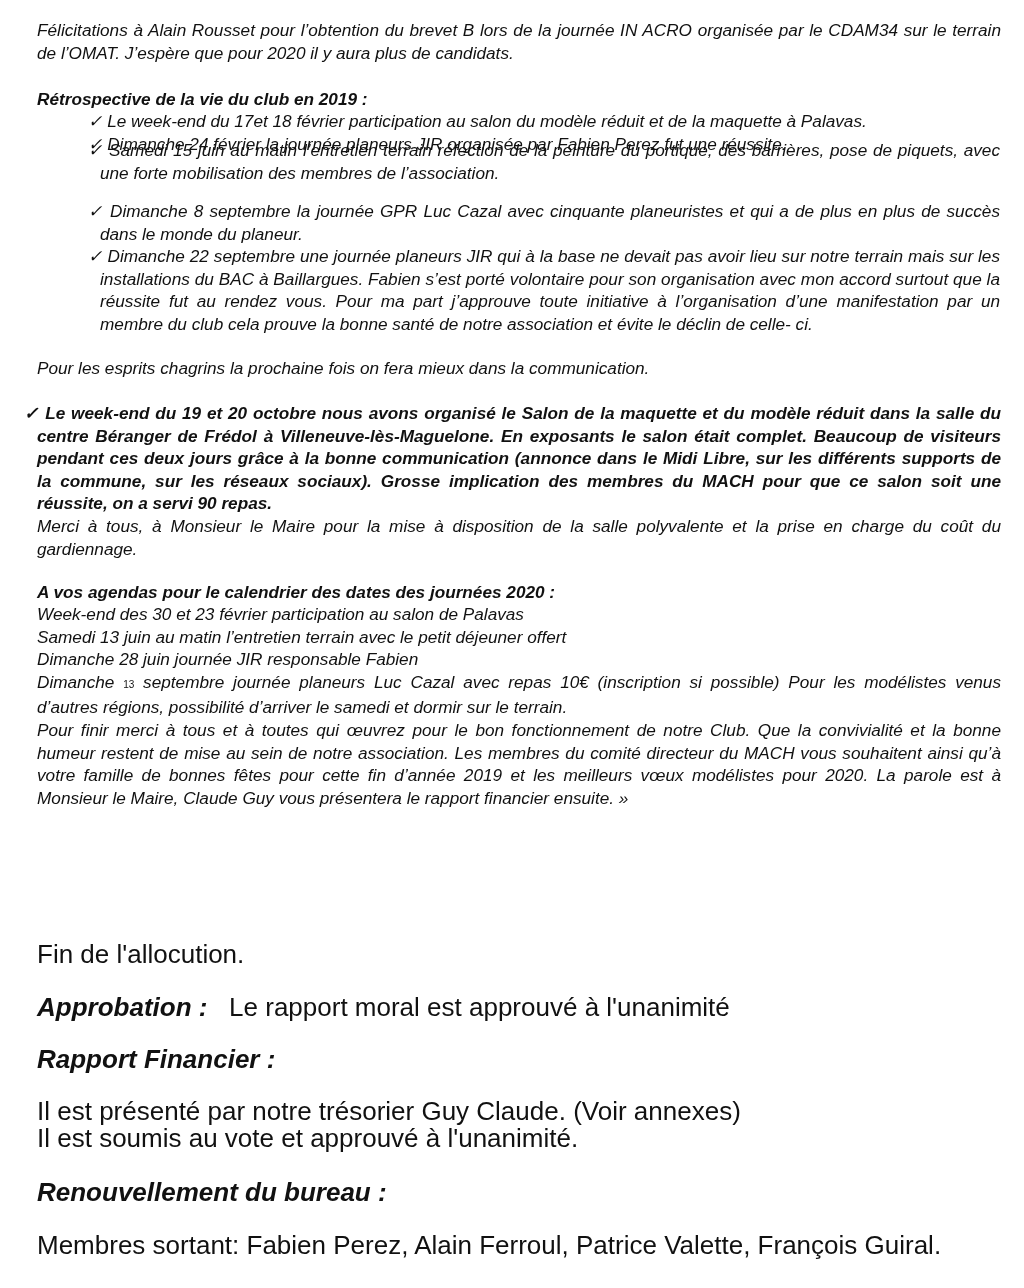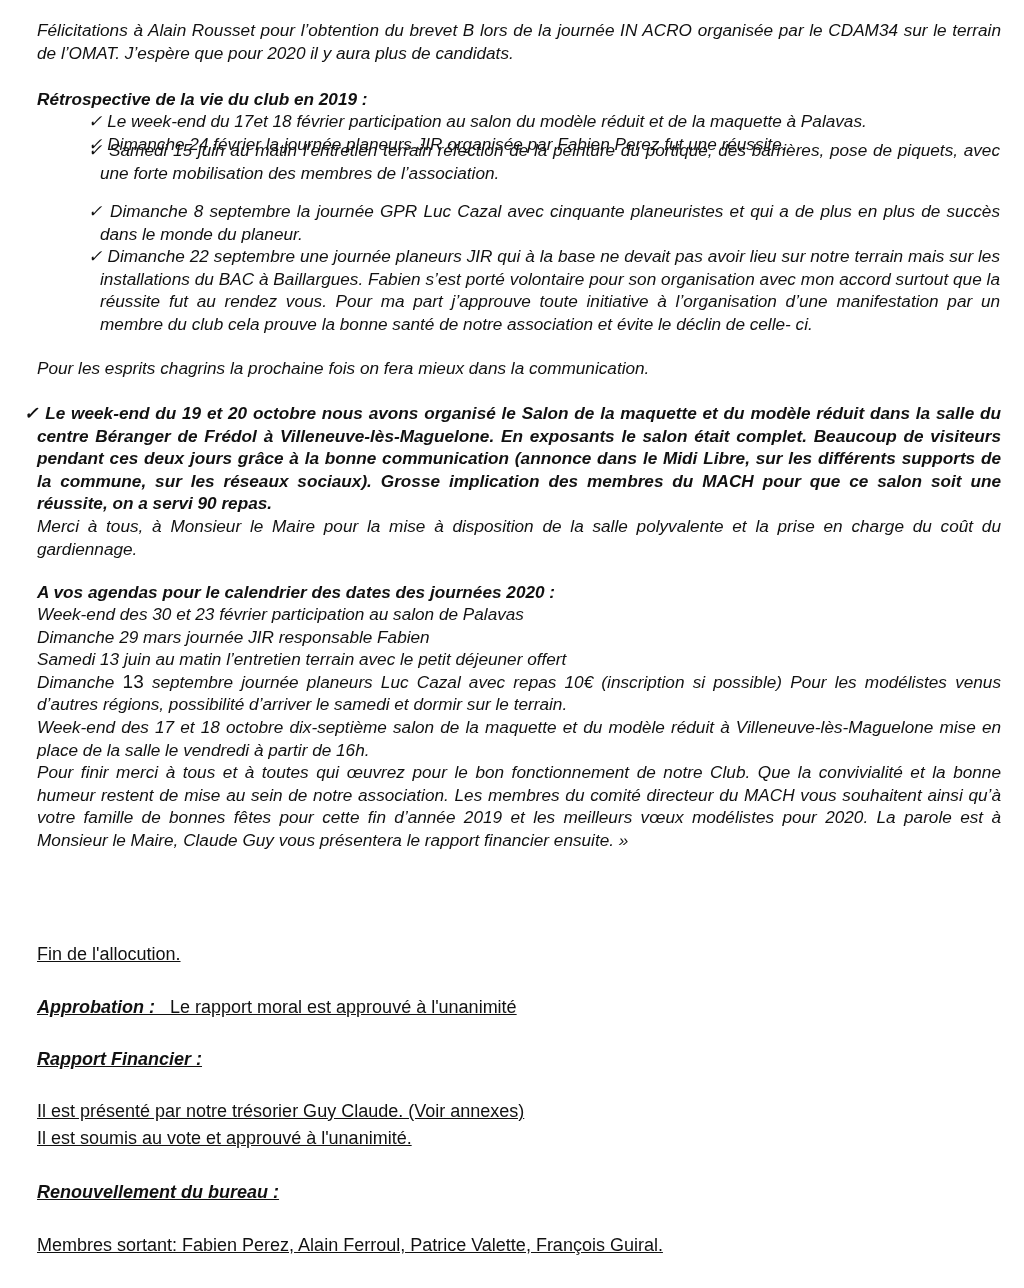--- a/index.html
+++ b/index.html
@@ -4,23 +4,23 @@
 <style>
   html, body { margin: 0; padding: 0; background: #ffffff; }
   body { width: 1024px; height: 1288px; position: relative; overflow: hidden; color: #111; }
   .doc { position: absolute; left: 0; top: 0; width: 1024px; }
   .sm { font-family: "Liberation Sans", sans-serif; font-size: 17.2px; line-height: 22.6px; font-style: italic; }
   .p { position: absolute; left: 37px; width: 964px; }
   .justify { text-align: justify; text-align-last: left; }
   .bold { font-weight: bold; }
   .item1 { position: absolute; left: 100px; width: 900px; text-indent: -12px; }
   .item2 { position: absolute; left: 37px; width: 964px; text-indent: -13px; font-weight: bold; }
-  .lg { font-family: "Liberation Sans", sans-serif; font-size: 18px; line-height: 27px; font-style: normal; position: absolute; left: 37px; text-decoration: underline; }
+  .lg { font-family: "Liberation Sans", sans-serif; font-size: 26px; line-height: 27px; font-style: normal; position: absolute; left: 37px; }
   .lgb { font-weight: bold; font-style: italic; }
-  .num-small { font-style: normal; font-size: 19px; }
+  .num-small { font-style: normal; font-size: 10px; }
   .row { display: block; }
 </style>
 </head>
 <body>
 
 <div class="doc">
 
   <div class="sm p justify" style="top:19px;">Félicitations à Alain Rousset pour l’obtention du brevet B lors de la journée IN ACRO organisée par le CDAM34 sur le terrain de l’OMAT. J’espère que pour 2020 il y aura plus de candidats.</div>
 
   <div class="sm p bold" style="top:88px;">Rétrospective de la vie du club en 2019 :</div>
@@ -52,24 +52,23 @@
 
   <div class="sm item2 justify" style="top:402px;">
     <span>✓</span>
     <span>Le week-end du 19 et 20 octobre nous avons organisé le Salon de la maquette et du modèle réduit dans la salle du centre Béranger de Frédol à Villeneuve-lès-Maguelone. En exposants le salon était complet. Beaucoup de visiteurs pendant ces deux jours grâce à la bonne communication (annonce dans le Midi Libre, sur les différents supports de la commune, sur les réseaux sociaux). Grosse implication des membres du MACH pour que ce salon soit une réussite, on a servi 90 repas.</span>
   </div>
   <div class="sm p justify" style="top:515px;">Merci à tous, à Monsieur le Maire pour la mise à disposition de la salle polyvalente et la prise en charge du coût du gardiennage.</div>
 
   <div class="sm p bold" style="top:581px;">A vos agendas pour le calendrier des dates des journées 2020 :</div>
   <div class="sm p" style="top:603px;">
     <span class="row">Week-end des 30 et 23 février participation au salon de Palavas</span>
-    <span class="row">Dimanche 29 mars journée JIR responsable Fabien</span>
     <span class="row">Samedi 13 juin au matin l’entretien terrain avec le petit déjeuner offert</span>
+    <span class="row">Dimanche 28 juin journée JIR responsable Fabien</span>
     <span class="row justify"><span>Dimanche </span><span class="num-small">13</span><span> septembre journée planeurs Luc Cazal avec repas 10€ (inscription si possible) Pour les modélistes venus d’autres régions, possibilité d’arriver le samedi et dormir sur le terrain.</span></span>
-    <span class="row justify">Week-end des 17 et 18 octobre dix-septième salon de la maquette et du modèle réduit à Villeneuve-lès-Maguelone mise en place de la salle le vendredi à partir de 16h.</span>
     <span class="row justify">Pour finir merci à tous et à toutes qui œuvrez pour le bon fonctionnement de notre Club. Que la convivialité et la bonne humeur restent de mise au sein de notre association. Les membres du comité directeur du MACH vous souhaitent ainsi qu’à votre famille de bonnes fêtes pour cette fin d’année 2019 et les meilleurs vœux modélistes pour 2020. La parole est à Monsieur le Maire, Claude Guy vous présentera le rapport financier ensuite. »</span>
   </div>
 
   <div class="lg" style="top:941px;">Fin de l'allocution.</div>
 
   <div class="lg" style="top:994px;text-align:center;">
     <span class="lgb">Approbation :</span>&nbsp;&nbsp;
     <span>Le rapport moral est approuvé à l'unanimité</span>
   </div>
 

